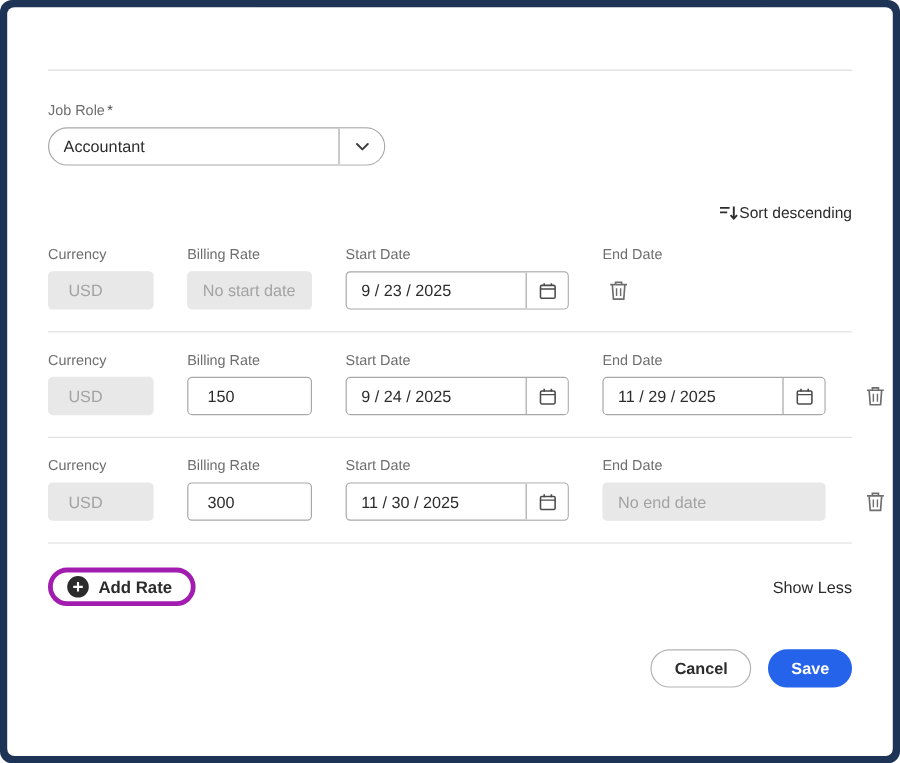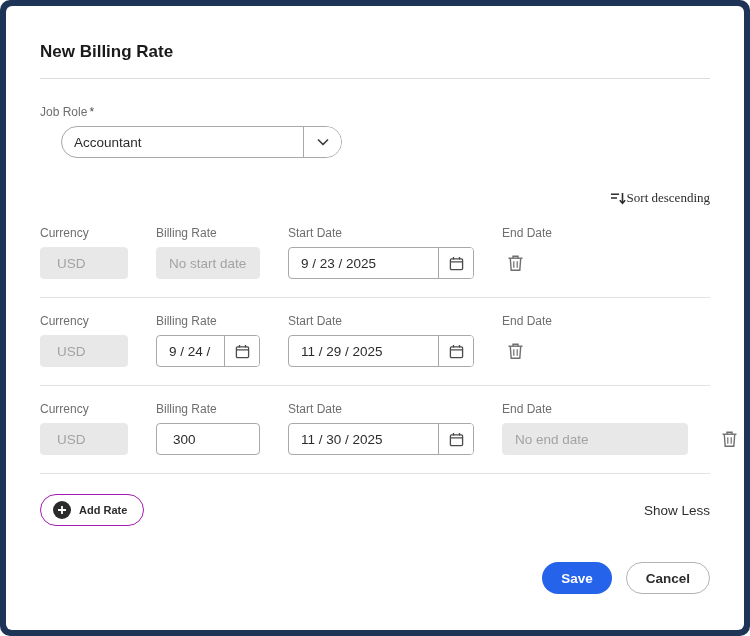--- a/index.html
+++ b/index.html
@@ -26,42 +26,42 @@
   .field-label { font-size: 12px; color: #6e6e6e; }
   .req { color: #4b4b4b; margin-left: 2px; }
 
   
   .job-role { margin-top: 26px; }
   .picker {
     margin-top: 7px;
     width: 281px; height: 32px;
     border: 1px solid #a8a8a8;
     border-radius: 16px;
-    display: flex; overflow: hidden; background: #fff; margin-left: 21px;
+    display: flex; overflow: hidden; background: #fff;
   }
   .picker-input {
     flex: 1; min-width: 0;
     border: none; outline: none;
     font-family: "Liberation Sans", sans-serif;
     font-size: 13.5px; color: #2c2c2c;
     padding: 0 12px; background: transparent;
   }
   .picker-btn {
     width: 38px;
     border: none; border-left: 1px solid #a8a8a8;
     background: #fff; cursor: pointer;
     display: flex; align-items: center; justify-content: center;
   }
 
   
   .sort-row { margin-top: 32px; display: flex; justify-content: flex-end; }
   .sort-link {
     display: flex; align-items: center; gap: 0;
     background: none; border: none; cursor: pointer;
-    font-family: Liberation Serif, serif;
+    font-family: Liberation Sans, sans-serif;
     font-size: 13px; color: #2c2c2c;
   }
 
   
   .rows-container { margin-top: 4px; }
   .rate-row { padding: 16px 0 18px 0; border-bottom: 1px solid #e1e1e1; }
   .rate-grid {
     display: grid;
     grid-template-columns: 88px 104px 186px 186px auto;
     column-gap: 28px;
@@ -108,25 +108,25 @@
     justify-self: start;
   }
 
   
   .add-rate-row {
     margin-top: 20px;
     display: flex; justify-content: space-between; align-items: center;
   }
   .add-rate-btn {
     height: 32px; padding: 0 16px 0 12px;
-    border: 1px solid #a21caf; border-radius: 16px;
+    border: 4px solid #a21caf; border-radius: 16px;
     background: #fff; cursor: pointer;
     display: flex; align-items: center; gap: 8px;
     font-family: "Liberation Sans", sans-serif;
-    font-size: 11px; font-weight: 700; color: #2c2c2c;
+    font-size: 14px; font-weight: 700; color: #2c2c2c;
   }
   .plus-circle {
     width: 18px; height: 18px; border-radius: 50%;
     background: #2b2b2b;
     display: inline-flex; align-items: center; justify-content: center;
   }
   .show-less {
     background: none; border: none; cursor: pointer;
     font-family: "Liberation Sans", sans-serif;
     font-size: 13.5px; color: #2c2c2c;
@@ -145,21 +145,20 @@
   }
   .btn-outline { background: #fff; border: 1.5px solid #b3b3b3; color: #2c2c2c; }
   .btn-primary { background: #2563eb; border: none; color: #ffffff; }
 </style>
 </head>
 <body>
 
 <div class="frame">
   <div class="modal">
 
-    <h1 class="title">New Billing Rate</h1>
     <hr class="divider">
 
     <div class="job-role">
       <div class="field-label">
         <span>Job Role</span><span class="req">*</span>
       </div>
       <div class="picker">
         <input class="picker-input" value="Accountant" style="">
         <button class="picker-btn">
           <svg width="12" height="7" viewBox="0 0 12 7">
@@ -220,20 +219,21 @@
       <div class="rate-row">
         <div class="rate-grid labels">
           <div class="field-label">Currency</div>
           <div class="field-label">Billing Rate</div>
           <div class="field-label">Start Date</div>
           <div class="field-label">End Date</div>
           <div></div>
         </div>
         <div class="rate-grid">
           <input class="tf disabled" value="USD" style="">
+          <input class="tf" value="150" style="">
           <div class="datefield">
             <input class="date-input" value="9 / 24 / 2025" style="">
             <button class="cal-btn">
               <svg width="15" height="15" viewBox="0 0 16 16">
                   <rect x="1.5" y="3" width="13" height="11.5" rx="1.2" fill="none" stroke="#4b4b4b" stroke-width="1.4"></rect>
                   <line x1="1.5" y1="6.2" x2="14.5" y2="6.2" stroke="#4b4b4b" stroke-width="1.2"></line>
                   <line x1="4.8" y1="1" x2="4.8" y2="3.6" stroke="#4b4b4b" stroke-width="1.4"></line>
                   <line x1="11.2" y1="1" x2="11.2" y2="3.6" stroke="#4b4b4b" stroke-width="1.4"></line>
                 </svg>
             </button>
@@ -304,18 +304,18 @@
           <svg width="10" height="10" viewBox="0 0 10 10">
               <path d="M5 1v8M1 5h8" stroke="#ffffff" stroke-width="1.8"></path>
             </svg>
         </span>
         <span>Add Rate</span>
       </button>
       <button class="show-less">Show Less</button>
     </div>
 
     <div class="footer">
+      <button class="btn btn-outline">Cancel</button>
       <button class="btn btn-primary">Save</button>
-      <button class="btn btn-outline">Cancel</button>
     </div>
 
   </div>
 </div>
 
 </body></html>

